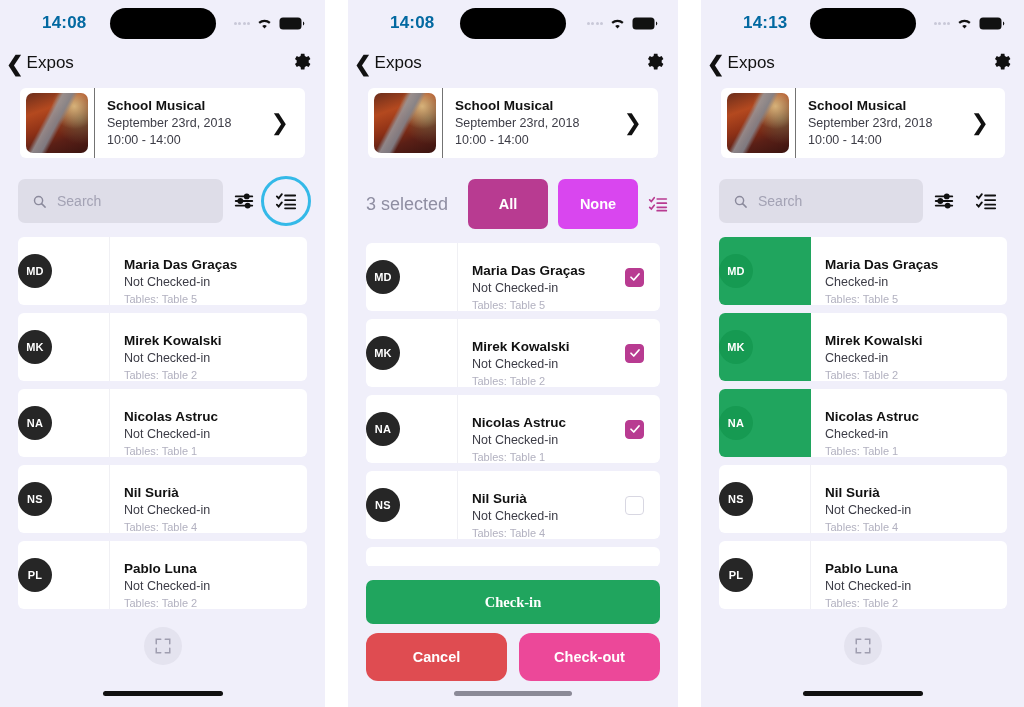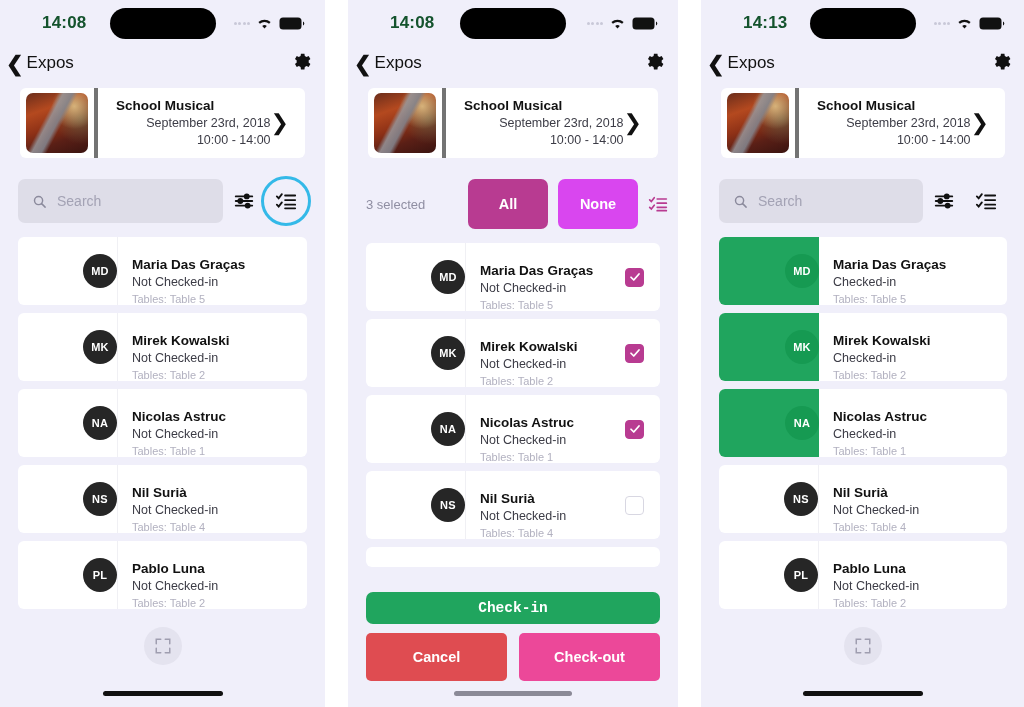--- a/index.html
+++ b/index.html
@@ -30,21 +30,21 @@
   .phone.p3 { width: 324px; }
 
   
   .statusbar {
     height: 46px;
     display: flex; align-items: center;
     position: relative;
     padding: 0 20px;
   }
   .clock {
-    font-size: 17px; font-weight: bold; color: #14532d;
+    font-size: 17px; font-weight: bold; color: #0369a1;
     letter-spacing: .2px;
     margin-left: 22px;
   }
   .notch {
     position: absolute;
     left: 50%; transform: translateX(-50%);
     top: 8px;
     width: 106px; height: 31px;
     background: #000; border-radius: 17px;
   }
@@ -84,24 +84,24 @@
     border-radius: 7px;
     background:
       linear-gradient(118deg, rgba(150,150,155,0) 34%, rgba(150,150,155,.85) 40%, rgba(130,130,138,.9) 50%, rgba(150,150,155,0) 56%),
       radial-gradient(circle at 78% 22%, #d6b27a 0%, rgba(214,178,122,0) 34%),
       radial-gradient(circle at 88% 42%, #6d5338 0%, rgba(109,83,56,0) 40%),
       linear-gradient(160deg, #6b2d1b 0%, #b4491f 28%, #8e3116 52%, #5a1f16 74%, #3a1410 100%);
     flex: 0 0 auto;
   }
   .ev-body {
     flex: 1; display: flex; flex-direction: column; justify-content: center;
-    padding-left: 18px; border-left: 4px solid #737373; margin-left: 6px;
+    padding-left: 12px; border-left: 1px solid #737373; margin-left: 6px;
   }
   .ev-title { font-size: 13.5px; font-weight: bold; color: #111; line-height: 1.35; }
-  .ev-date, .ev-time { font-size: 12.5px; color: #3c3c46; line-height: 1.38; text-align: right; }
+  .ev-date, .ev-time { font-size: 12.5px; color: #3c3c46; line-height: 1.38; }
   .ev-arrow {
     display:flex; align-items:center; padding-right: 16px;
     font-size: 22px; color: #111; font-weight: 500;
     cursor: pointer;
   }
 
   
   .searchbar {
     margin: 21px 18px 0 18px;
     display: flex; align-items: center; gap: 0;
@@ -127,21 +127,21 @@
     border: 3px solid #34b9e8;
     left: 50%; top: 50%; transform: translate(-50%,-50%);
   }
 
   
   .selbar {
     margin: 21px 18px 0 18px;
     display: flex; align-items: center;
     height: 50px; gap: 10px;
   }
-  .sel-count { font-size: 13px; color: #8f8ea2; flex: 0 0 auto; width: 92px; }
+  .sel-count { font-size: 18px; color: #8f8ea2; flex: 0 0 auto; width: 92px; }
   .pillbtn {
     height: 50px; min-width: 80px;
     border-radius: 7px;
     display: flex; align-items: center; justify-content: center;
     color: #fff; font-size: 14.5px; font-weight: bold;
     cursor: pointer; padding: 0 22px;
     border: none;
     font-family: "Liberation Sans", sans-serif;
   }
 
@@ -150,22 +150,22 @@
   .row {
     background: #fff;
     border-radius: 6px;
     height: 68px;
     margin-bottom: 8px;
     display: flex; align-items: stretch;
     overflow: hidden;
     cursor: pointer;
   }
   .avatar-cell {
-    width: 100px; flex: 0 0 auto;
-    display: flex; align-items: center; justify-content: flex-end;
+    width: 92px; flex: 0 0 auto;
+    display: flex; align-items: center; justify-content: flex-start;
     border-right: 1px solid #f0f0f4;
   }
   .avatar-cell.checked { background: #20a55e; border-right: none; }
   .avatar {
     width: 34px; height: 34px; border-radius: 50%;
     background: #262626;
     color: #fff; font-size: 11px; font-weight: bold;
     display: flex; align-items: center; justify-content: center;
     letter-spacing: .3px;
   }
@@ -189,29 +189,29 @@
   .cbox.on svg { display: block; }
   .cbox svg { display: none; }
 
   
   .sheet {
     position: absolute; left: 0; right: 0; bottom: 0;
     background: #f0effa;
     padding: 14px 18px 0 18px;
   }
   .btn-wide {
-    width: 100%; height: 32px; border-radius: 7px;
+    width: 100%; height: 44px; border-radius: 7px;
     display: flex; align-items: center; justify-content: center;
     color: #fff; font-size: 14.5px; font-weight: bold;
     cursor: pointer; border: none; margin-bottom: 9px;
-    font-family: Liberation Mono, monospace;
+    font-family: Liberation Serif, serif;
   }
   .btn-row { display: flex; gap: 12px; }
   .btn-half {
-    flex: 1; height: 48px; border-radius: 5px;
+    flex: 1; height: 48px; border-radius: 12px;
     display: flex; align-items: center; justify-content: center;
     color: #fff; font-size: 14.5px; font-weight: bold;
     cursor: pointer; border: none;
     font-family: "Liberation Sans", sans-serif;
   }
 
   
   .bottombar {
     position: absolute; left: 0; right: 0; bottom: 0;
     height: 96px;

